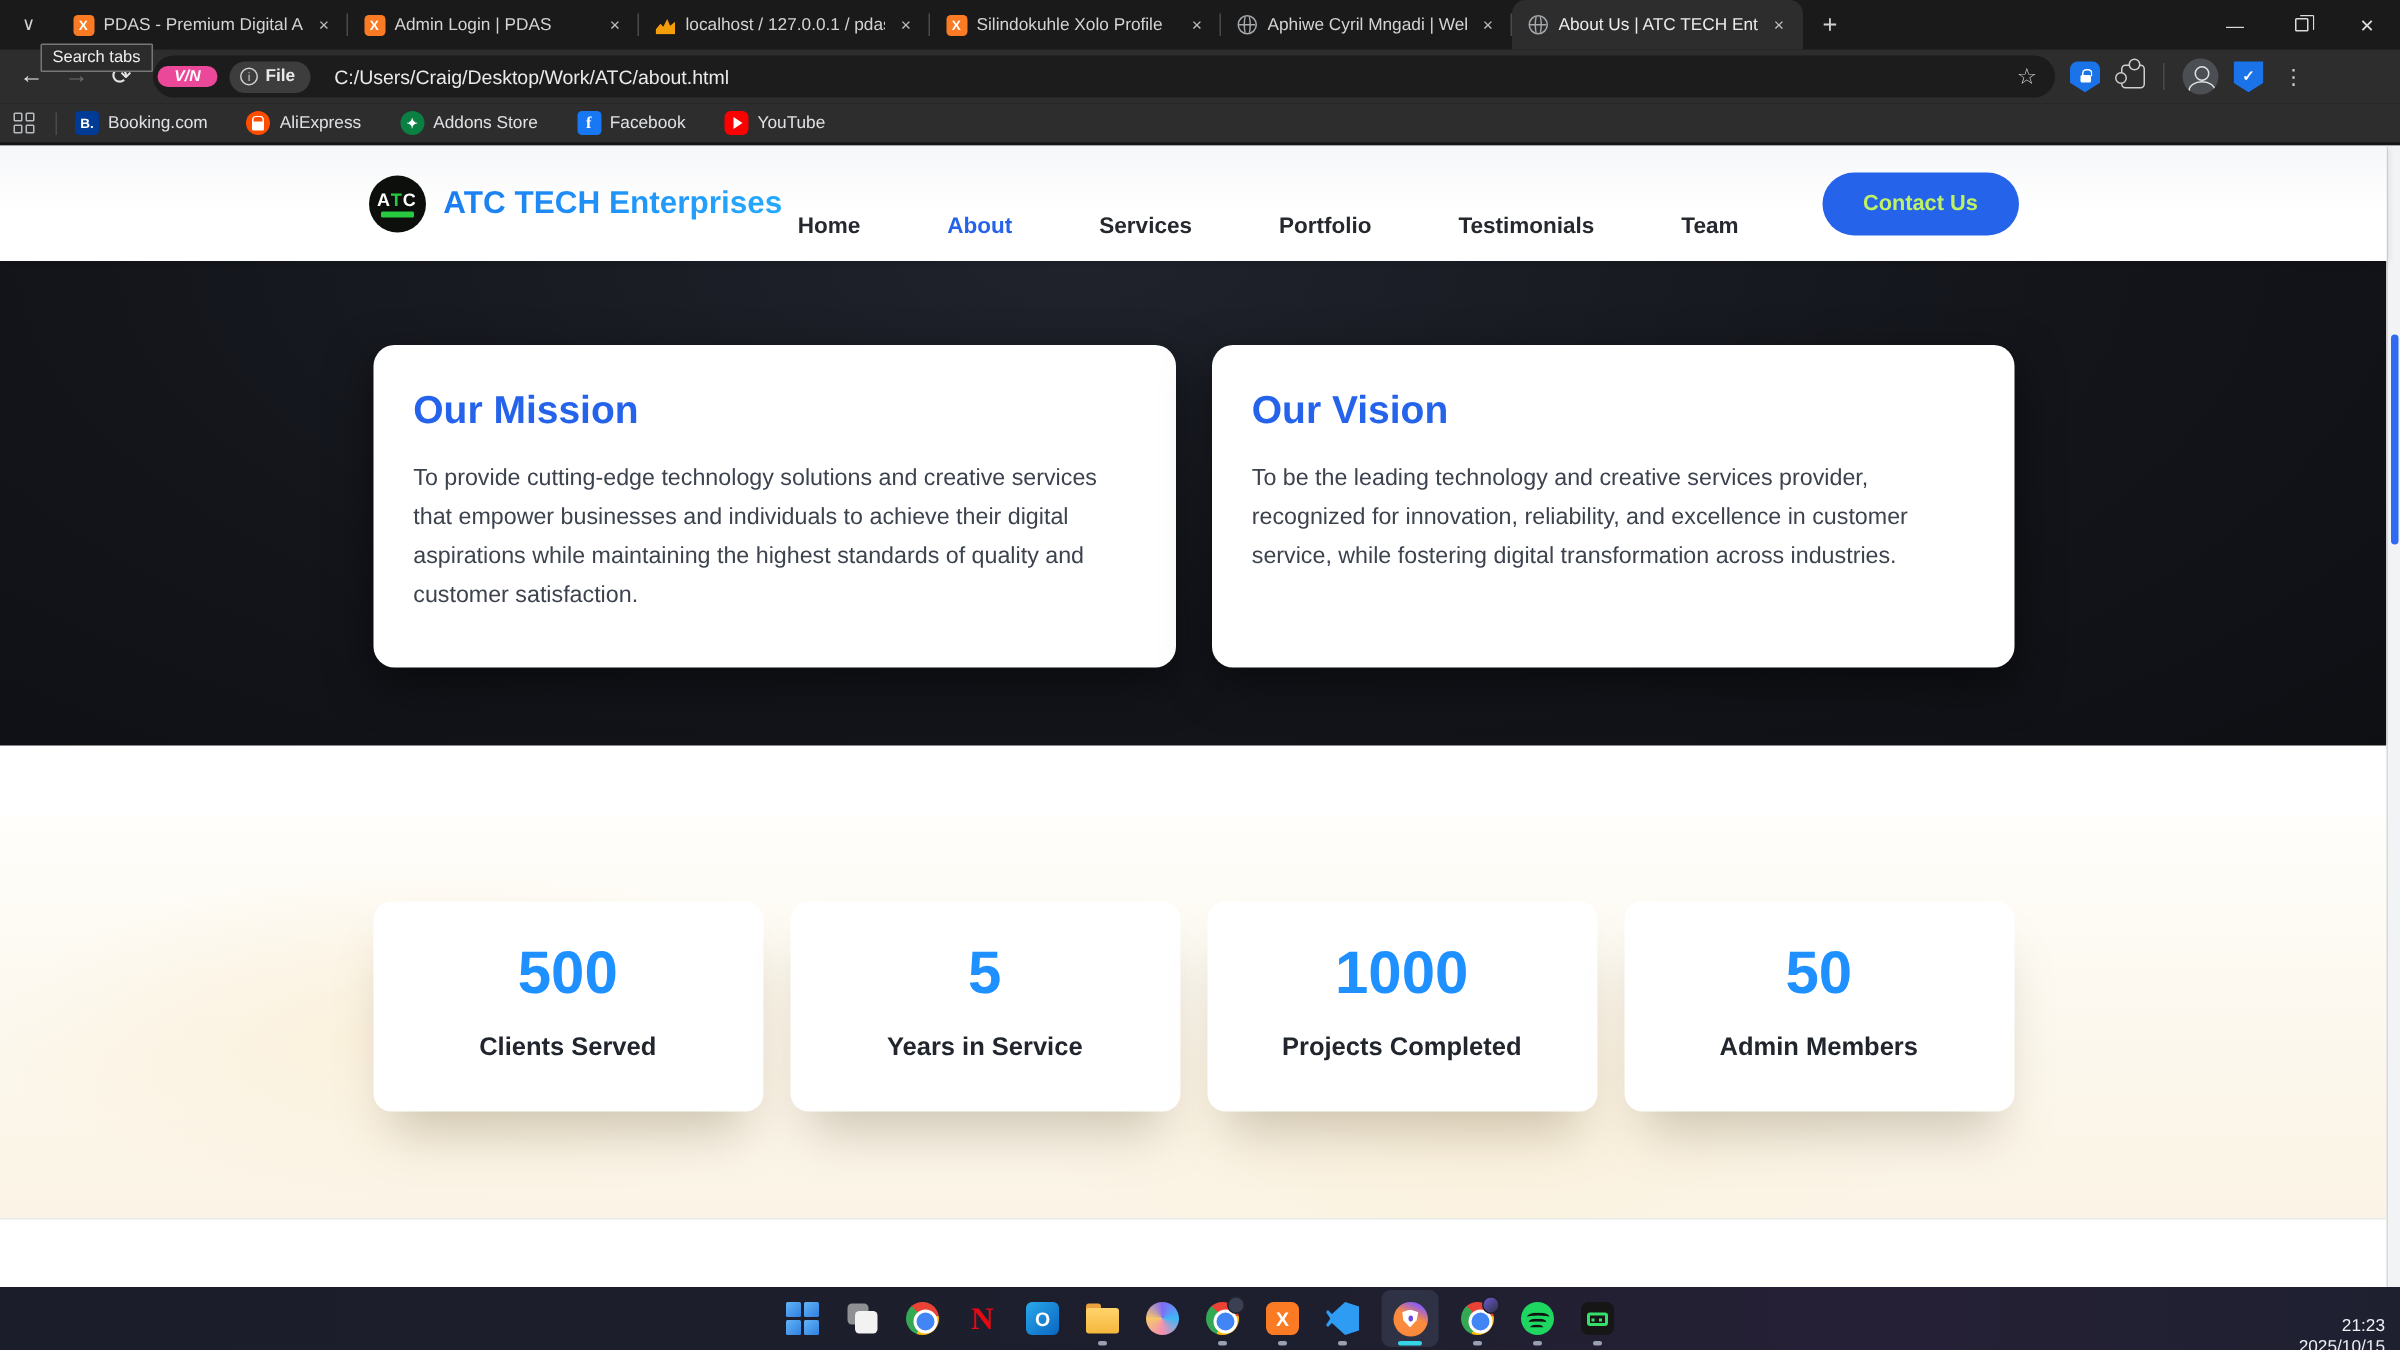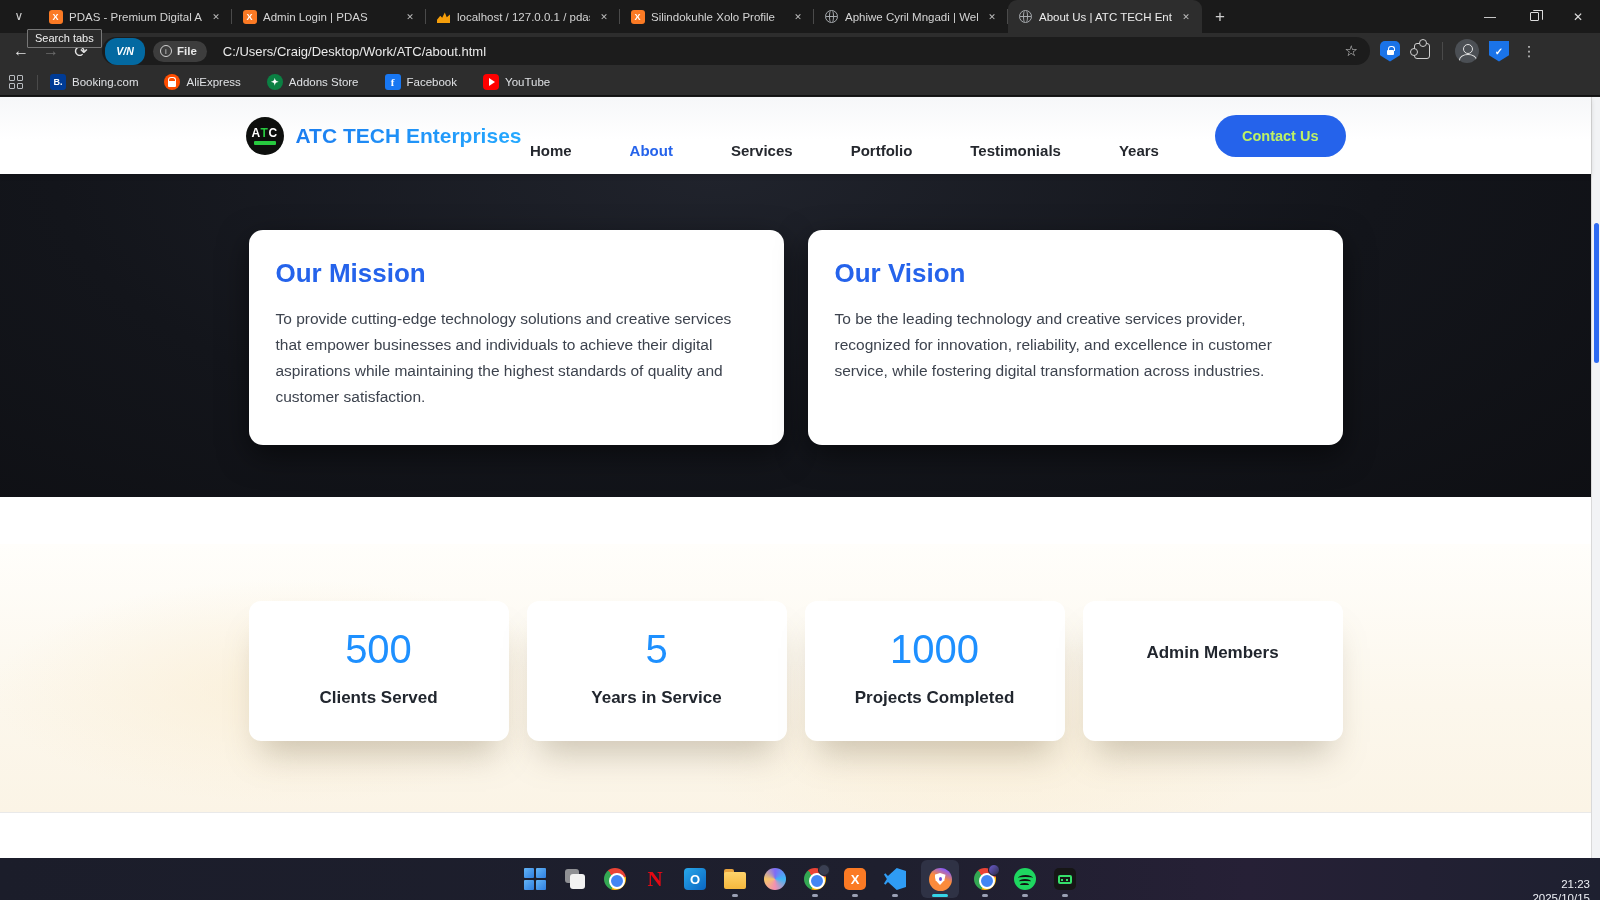--- a/index.html
+++ b/index.html
@@ -36,21 +36,21 @@
   .glyph-restore:before { content:""; position:absolute; left:2px; top:-3px; width:9px; height:9px;
     border-top:1px solid #dcdcdc; border-right:1px solid #dcdcdc; border-radius:1px; }
 
   
   .toolbar { position:absolute; left:0; top:33px; width:1600px; height:36px; background:#2d2d2d;
     display:flex; align-items:center; }
   .nav-ic { width:30px; height:28px; display:flex; align-items:center; justify-content:center; font-size:16px; color:#e4e4e4; }
   .nav-ic.dim { color:#6d6d6d; }
   .omnibox { margin-left:6px; width:1268px; height:28px; background:#1c1c1c; border-radius:14px;
     display:flex; align-items:center; padding:0 6px 0 3px; }
-  .vpn-chip { height:27px; min-width:40px; background:#0369a1; border-radius:12px; color:#fff;
+  .vpn-chip { height:14px; min-width:40px; background:#ec4899; border-radius:12px; color:#fff;
     font-size:10.5px; font-weight:bold; display:flex; align-items:center; justify-content:center; font-style:italic; }
   .site-chip { height:21px; background:#3d3d3d; border-radius:11px; color:#e8e8e8; font-size:11.5px;
     display:flex; align-items:center; padding:0 10px 0 7px; margin-left:8px; gap:5px; font-weight:bold; }
   .info-ic { width:12px; height:12px; border:1px solid #d0d0d0; border-radius:50%; font-size:8px; font-weight:normal;
     display:flex; align-items:center; justify-content:center; color:#d0d0d0; }
   .url-text { color:#eaeaea; font-size:13px; margin-left:16px; flex:1; white-space:nowrap; overflow:hidden; }
   .star-ic { font-size:15px; color:#cfcfcf; padding:0 6px; }
   .ext-lock { width:20px; height:21px; margin-left:10px; background:#1a73e8; border-radius:5px 5px 7px 7px;
     clip-path:polygon(0 0,100% 0,100% 70%,50% 100%,0 70%); display:flex; align-items:center; justify-content:center; }
   .lock-body { width:7px; height:5px; background:#fff; border-radius:1px; position:relative; margin-top:2px; }
@@ -123,21 +123,21 @@
 
   .white-gap { height:47px; background:#fff; }
   .stats-section { height:268px;
     background:
       radial-gradient(420px 160px at 18% 55%, rgba(250,238,214,.8) 0%, rgba(250,238,214,0) 70%),
       radial-gradient(420px 160px at 62% 75%, rgba(250,238,214,.7) 0%, rgba(250,238,214,0) 70%),
       linear-gradient(180deg,#fffefb 0%,#fcf7ec 60%,#fbf4e6 100%); }
   .stats-row { width:1094px; margin:0 auto; display:flex; gap:18px; padding-top:57px; }
   .stat-card { width:260px; height:140px; background:#fff; border-radius:12px; text-align:center;
     box-shadow:0 24px 32px -12px rgba(130,115,90,.38); padding-top:26px; }
-  .stat-value { color:#1e90ff; font-size:40px; font-weight:normal; }
+  .stat-value { color:#1e90ff; font-size:40px; font-weight:bold; }
   .stat-label { color:#21262e; font-size:17px; font-weight:bold; margin-top:16px; }
   .white-bottom { height:57px; background:#fff; border-top:1px solid #e9e9e9; }
 
   .scrollbar { position:absolute; right:0; top:0; width:9px; height:761px; background:#f2f3f5; border-left:1px solid #d9d9d9; }
   .scroll-thumb { position:absolute; left:2px; top:126px; width:5px; height:140px; background:#2e6bf2; border-radius:3px; }
 
   
   .taskbar { position:absolute; left:0; top:858px; width:1600px; height:42px;
     background:linear-gradient(90deg,#1b1d2a 0%,#1e1f2e 55%,#262036 78%,#1e2030 100%);
     display:flex; align-items:center; justify-content:center; }
@@ -314,21 +314,21 @@
             <span class="logo-txt">A<b>T</b>C</span>
             <span class="logo-bar"></span>
           </div>
           <div class="brand">ATC TECH Enterprises</div>
           <nav class="nav">
             <a href="#">Home</a>
             <a href="#" class="active">About</a>
             <a href="#">Services</a>
             <a href="#">Portfolio</a>
             <a href="#">Testimonials</a>
-            <a href="#">Years</a>
+            <a href="#">Team</a>
           </nav>
           <button class="cta-btn">Contact Us</button>
         </div>
       </div>
 
       <div class="dark-section">
         <div class="cards-row">
           <div class="mv-card">
             <div class="mv-title">Our Mission</div>
             <div class="mv-body">To provide cutting-edge technology solutions and creative services that empower businesses and individuals to achieve their digital aspirations while maintaining the highest standards of quality and customer satisfaction.</div>
@@ -350,20 +350,21 @@
           </div>
           <div class="stat-card">
             <div class="stat-value">5</div>
             <div class="stat-label">Years in Service</div>
           </div>
           <div class="stat-card">
             <div class="stat-value">1000</div>
             <div class="stat-label">Projects Completed</div>
           </div>
           <div class="stat-card">
+            <div class="stat-value">50</div>
             <div class="stat-label">Admin Members</div>
           </div>
         </div>
       </div>
 
       <div class="white-bottom"></div>
     </div>
 
     <div class="scrollbar">
       <div class="scroll-thumb"></div>

